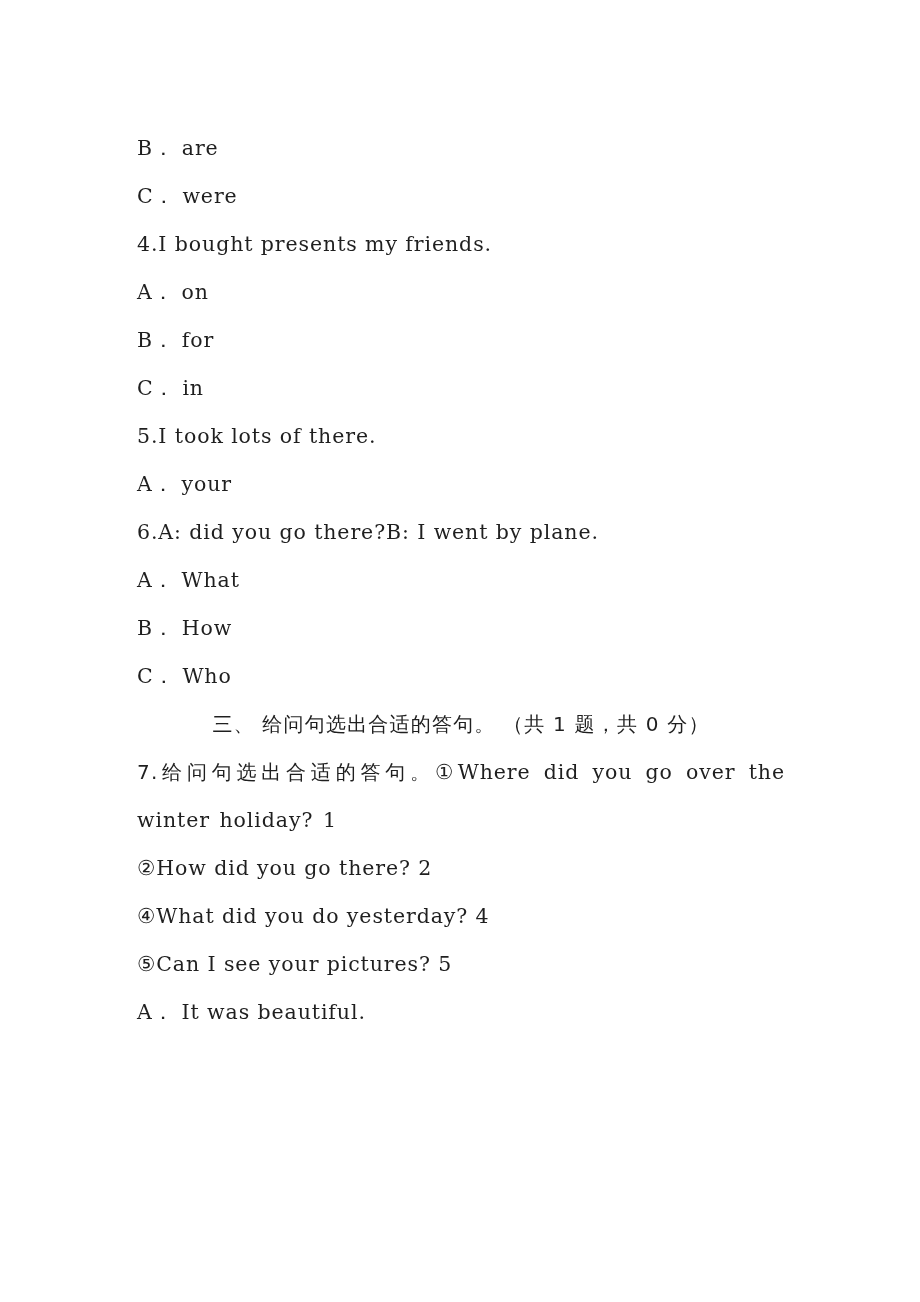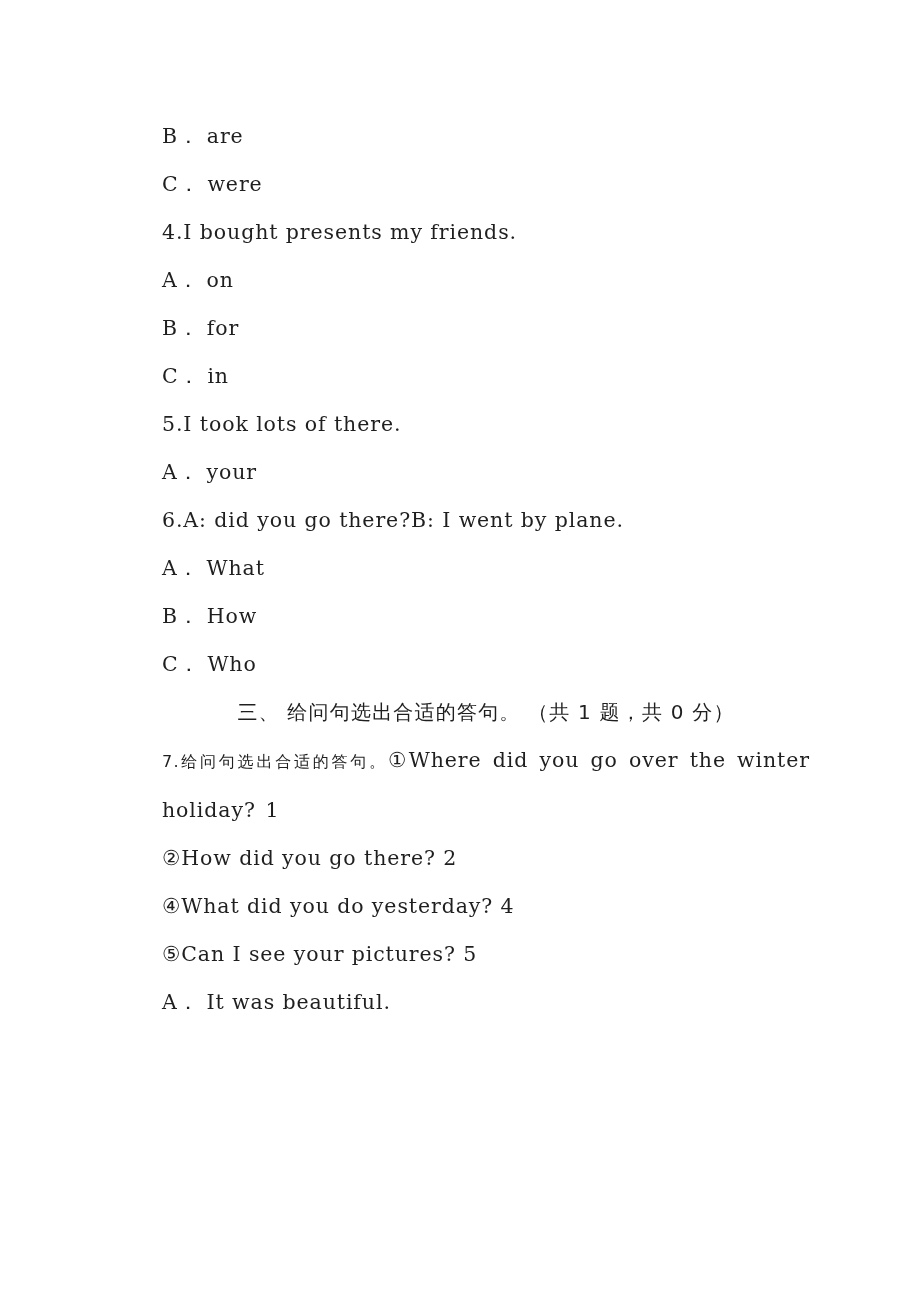--- a/index.html
+++ b/index.html
@@ -21,23 +21,22 @@
     left: 0;
     top: 0;
     width: 920px;
     height: 1302px;
     background: #ffffff;
   }
 
   .doc-body {
     position: absolute;
     left: 137px;
-    top: 112px;
+    top: 124px;
     width: 648px;
-    margin-left: 25px;
   }
 
   
   .line {
     height: 48px;
     line-height: 48px;
     font-size: 20.5px;
     letter-spacing: 0.9px;
     white-space: pre;
     color: #1f1f1f;
@@ -51,21 +50,21 @@
     letter-spacing: 0.9px;
     color: #1f1f1f;
     text-align: justify;
     text-justify: inter-character;
     word-spacing: 2.2px;
   }
 
   .cjk {
     font-family: "DejaVu Sans", "Liberation Sans", sans-serif;
     letter-spacing: 1.2px;
-    font-size: 16px;
+    font-size: 20px;
   }
 
   .section-heading {
     height: 48px;
     line-height: 48px;
     font-size: 20px;
     white-space: pre;
     font-family: "DejaVu Sans", "Liberation Sans", sans-serif;
     letter-spacing: 1.2px;
     color: #1f1f1f;

